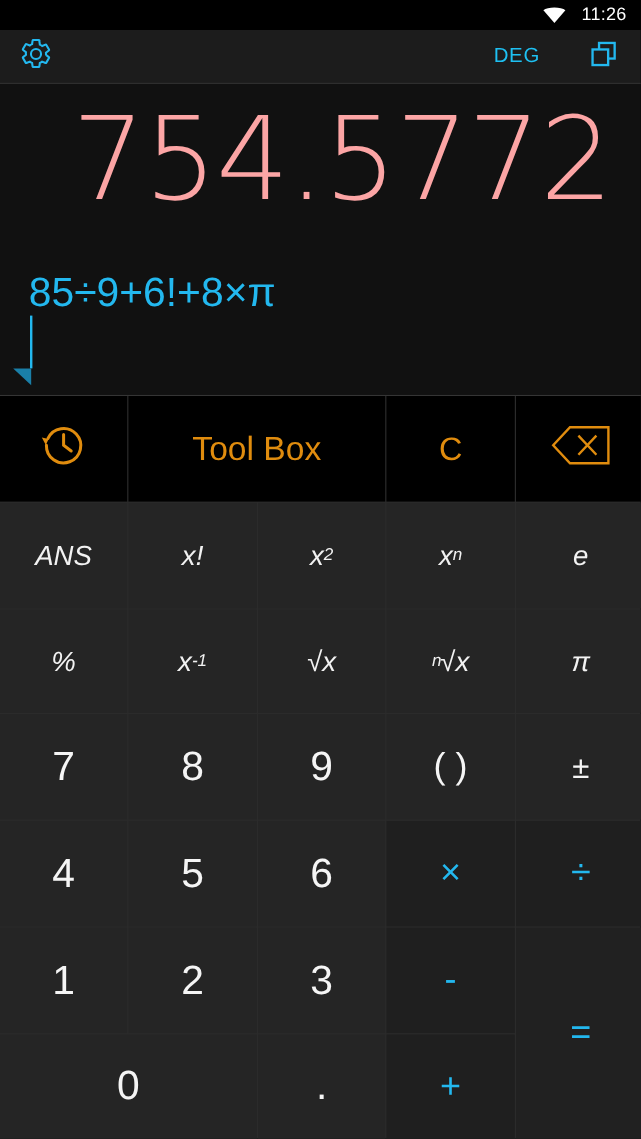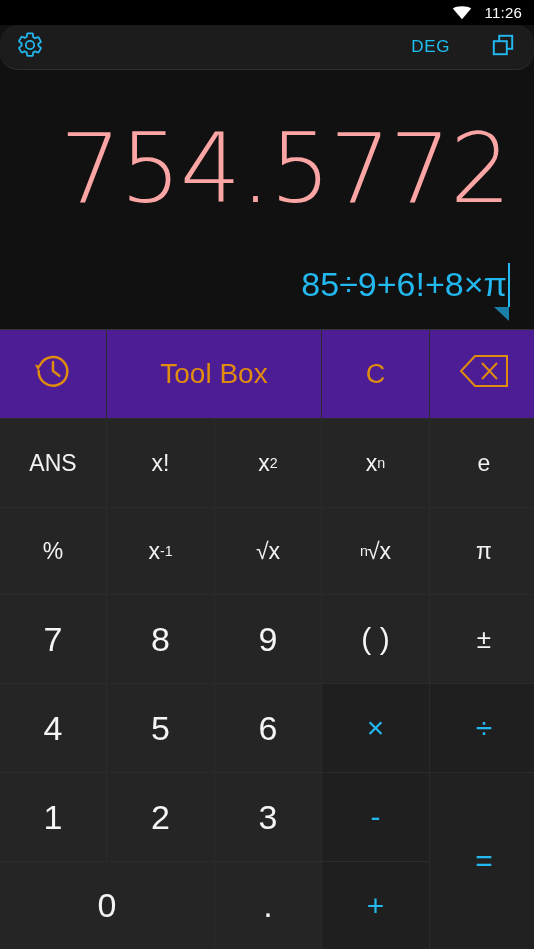--- a/index.html
+++ b/index.html
@@ -29,21 +29,20 @@
     font-family:"Liberation Sans", sans-serif;
   }
 
   
   .toolbar {
     height:45px; flex:0 0 45px;
     background:#1c1c1c;
     border-bottom:1px solid #2e2e2e;
     display:flex; align-items:center;
     padding:0 14px;
-    border-radius:18px;
   }
   .toolbar .spacer { flex:1 1 auto; }
   .gear-btn { width:32px; height:32px; display:flex; align-items:center; justify-content:center; }
   .angle-mode {
     color:#1ec0f2; font-size:17px; letter-spacing:.6px;
     padding:4px 10px;
   }
   .window-btn { width:34px; height:32px; display:flex; align-items:center; justify-content:center; margin-left:26px; }
 
   
@@ -60,22 +59,22 @@
     color:#fca5a5;
     font-size:96px;
     line-height:1.0;
     font-weight:300;
     font-family:"DejaVu Sans", sans-serif;
     letter-spacing:-1px;
     padding-bottom:46px;
     white-space:nowrap;
   }
   .expr-wrap {
-    display:flex; justify-content:flex-end; align-items:center;
-    position:relative; padding-bottom:14px;
+    display:flex; justify-content:flex-end; align-items:flex-start;
+    position:relative; padding-bottom:14px;flex-direction:column;
   }
   .expr-line {
     color:#23b8ef;
     font-size:34px; line-height:1.05;
     font-family:"Liberation Sans", sans-serif;
     white-space:nowrap;
   }
   .caret {
     width:2px; height:44px; background:#23b8ef;
     margin-left:1px; position:relative;
@@ -98,22 +97,22 @@
     gap:1px;
     border-top:1px solid #353535;
   }
   .key {
     background:#252525;
     display:flex; align-items:center; justify-content:center;
     color:#ffffff;
     user-select:none;
     position:relative;
   }
-  .key.fn      { background:#4c1d95; color:#e08c0e; font-size:27px; }
-  .key.sci     { font-size:23px; color:#f2f2f2; }
+  .key.fn      { background:#000000; color:#e08c0e; font-size:27px; }
+  .key.sci     { font-size:23px; color:#f2f2f2;font-style:italic; }
   .key.digit   { font-size:34px; color:#f5f5f5; font-weight:400; }
   .key.op      { background:#1f1f1f; color:#23b8ef; font-size:30px; }
   .key.equals  { background:#212121; color:#23b8ef; font-size:30px; }
   .key.paren   { font-size:30px; color:#f5f5f5; }
   .key.pm      { font-size:26px; color:#f5f5f5; }
 
   .key.zero    { grid-column:1 / span 2; justify-content:center; }
   .key.zero span { margin-left:0px; }
   .key.toolbox { grid-column:2 / span 2; font-size:28px; }
   .key.eqkey   { grid-row:6 / span 2; grid-column:5; }

